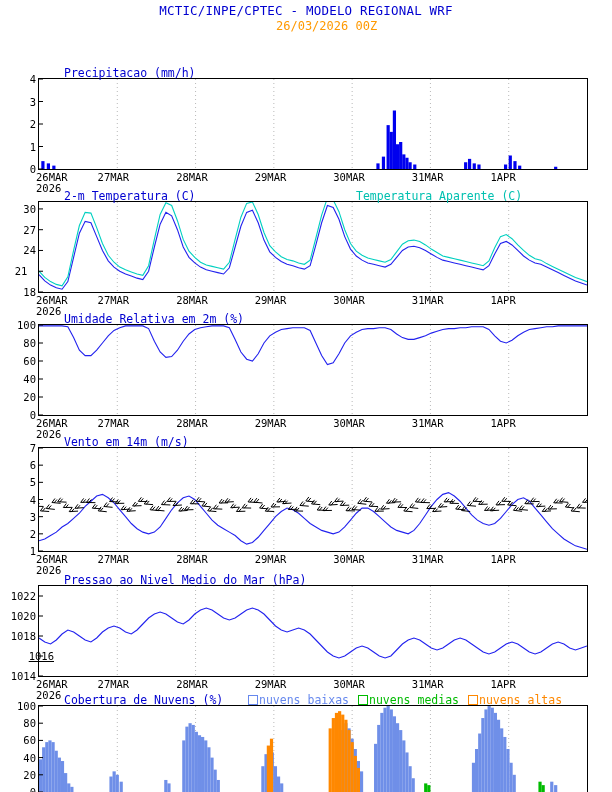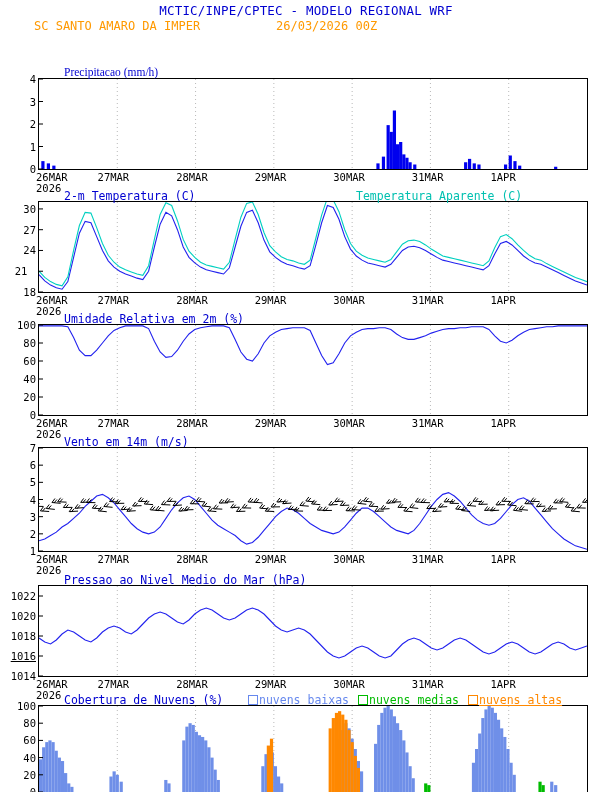--- a/index.html
+++ b/index.html
@@ -67,21 +67,20 @@
   }
   .ptitle.teal{color:#00c0b0;}
   svg{display:block;}
 </style>
 </head>
 <body>
 
 <div class="title">MCTIC/INPE/CPTEC - MODELO REGIONAL WRF</div>
 
 <div class="subhdr">
-  <span class="station">SC SANTO AMARO DA IMPER</span>
   <span class="rundate">26/03/2026 00Z</span>
 </div>
 
 <div id="panels">
     <div class="panel">
       <div class="frame" style="left: 38px; top: 45px; width: 550px; height: 92px;">
         <svg width="548" height="90" style="position: absolute; left: 0px; top: 0px;">
           <line x1="78.28571428571428" x2="78.28571428571428" y1="0" y2="90" stroke="#999" stroke-dasharray="1,3" stroke-width="0.7"></line>
           <line x1="156.57142857142856" x2="156.57142857142856" y1="0" y2="90" stroke="#999" stroke-dasharray="1,3" stroke-width="0.7"></line>
           <line x1="234.85714285714283" x2="234.85714285714283" y1="0" y2="90" stroke="#999" stroke-dasharray="1,3" stroke-width="0.7"></line>
@@ -124,21 +123,21 @@
       <div class="ylab" style="left: 6px; top: 68.5px; width: 30px;">3</div>
       <div class="ylab" style="left: 6px; top: 46px; width: 30px;">4</div>
       <div class="xlab" style="left: 36px; top: 138px;">26MAR</div>
       <div class="xlab" style="left: 97.5714px; top: 138px;">27MAR</div>
       <div class="xlab" style="left: 176.143px; top: 138px;">28MAR</div>
       <div class="xlab" style="left: 254.714px; top: 138px;">29MAR</div>
       <div class="xlab" style="left: 333.286px; top: 138px;">30MAR</div>
       <div class="xlab" style="left: 411.857px; top: 138px;">31MAR</div>
       <div class="xlab" style="left: 490.429px; top: 138px;">1APR</div>
       <div class="yearlab" style="left: 36px; top: 149px;">2026</div>
-      <div class="ptitle" style="left: 64px; top: 33px; font-family: Liberation Serif, serif;">Precipitacao (mm/h)</div>
+      <div class="ptitle" style="left: 64px; top: 33px;">Precipitacao (mm/h)</div>
     </div>
     <div class="panel">
       <div class="frame" style="left: 38px; top: 168px; width: 550px; height: 92px;">
         <svg width="548" height="90" style="position: absolute; left: 0px; top: 0px;">
           <line x1="78.28571428571428" x2="78.28571428571428" y1="0" y2="90" stroke="#999" stroke-dasharray="1,3" stroke-width="0.7"></line>
           <line x1="156.57142857142856" x2="156.57142857142856" y1="0" y2="90" stroke="#999" stroke-dasharray="1,3" stroke-width="0.7"></line>
           <line x1="234.85714285714283" x2="234.85714285714283" y1="0" y2="90" stroke="#999" stroke-dasharray="1,3" stroke-width="0.7"></line>
           <line x1="313.1428571428571" x2="313.1428571428571" y1="0" y2="90" stroke="#999" stroke-dasharray="1,3" stroke-width="0.7"></line>
           <line x1="391.42857142857144" x2="391.42857142857144" y1="0" y2="90" stroke="#999" stroke-dasharray="1,3" stroke-width="0.7"></line>
           <line x1="469.71428571428567" x2="469.71428571428567" y1="0" y2="90" stroke="#999" stroke-dasharray="1,3" stroke-width="0.7"></line>
@@ -728,21 +727,21 @@
           <line x1="469.71428571428567" x2="469.71428571428567" y1="0" y2="90" stroke="#999" stroke-dasharray="1,3" stroke-width="0.7"></line>
           <path d="M0.00,52.00 L5.77,56.00 L11.54,58.00 L17.31,54.00 L23.07,48.00 L28.84,44.00 L34.61,46.00 L40.38,50.00 L46.15,54.00 L51.92,56.00 L57.68,52.00 L63.45,46.00 L69.22,42.00 L74.99,40.00 L80.76,42.00 L86.53,46.00 L92.29,48.00 L98.06,44.00 L103.83,38.00 L109.60,32.00 L115.37,28.00 L121.14,26.00 L126.91,28.00 L132.67,32.00 L138.44,36.00 L144.21,38.00 L149.98,34.00 L155.75,28.00 L161.52,24.00 L167.28,22.00 L173.05,24.00 L178.82,28.00 L184.59,32.00 L190.36,34.00 L196.13,32.00 L201.89,28.00 L207.66,24.00 L213.43,22.00 L219.20,24.00 L224.97,28.00 L230.74,34.00 L236.51,40.00 L242.27,44.00 L248.04,46.00 L253.81,44.00 L259.58,42.00 L265.35,44.00 L271.12,48.00 L276.88,54.00 L282.65,60.00 L288.42,66.00 L294.19,70.00 L299.96,72.00 L305.73,70.00 L311.49,66.00 L317.26,62.00 L323.03,60.00 L328.80,62.00 L334.57,66.00 L340.34,70.00 L346.11,72.00 L351.87,70.00 L357.64,64.00 L363.41,58.00 L369.18,54.00 L374.95,52.00 L380.72,54.00 L386.48,58.00 L392.25,62.00 L398.02,64.00 L403.79,62.00 L409.56,58.00 L415.33,54.00 L421.09,52.00 L426.86,54.00 L432.63,58.00 L438.40,62.00 L444.17,66.00 L449.94,68.00 L455.71,66.00 L461.47,62.00 L467.24,58.00 L473.01,56.00 L478.78,58.00 L484.55,62.00 L490.32,66.00 L496.08,68.00 L501.85,66.00 L507.62,62.00 L513.39,58.00 L519.16,56.00 L524.93,58.00 L530.69,62.00 L536.46,64.00 L542.23,62.00 L548.00,60.00 " fill="none" stroke="#2222ee" stroke-width="1.1"></path>
           <line x1="0" x2="4" y1="90" y2="90" stroke="#000" stroke-width="1"></line>
           <line x1="0" x2="4" y1="70" y2="70" stroke="#000" stroke-width="1"></line>
           <line x1="0" x2="4" y1="50" y2="50" stroke="#000" stroke-width="1"></line>
           <line x1="0" x2="4" y1="30" y2="30" stroke="#000" stroke-width="1"></line>
           <line x1="0" x2="4" y1="10" y2="10" stroke="#000" stroke-width="1"></line>
         </svg>
       </div>
       <div class="ylab" style="left: 6px; top: 643px; width: 30px;">1014</div>
-      <div class="ylab" style="left: 6px; top: 623px; width: 30px; text-decoration: underline;">1016</div>
+      <div class="ylab" style="left: 24px; top: 623px; width: 30px; text-decoration: underline;">1016</div>
       <div class="ylab" style="left: 6px; top: 603px; width: 30px;">1018</div>
       <div class="ylab" style="left: 6px; top: 583px; width: 30px;">1020</div>
       <div class="ylab" style="left: 6px; top: 563px; width: 30px;">1022</div>
       <div class="xlab" style="left: 36px; top: 645px;">26MAR</div>
       <div class="xlab" style="left: 97.5714px; top: 645px;">27MAR</div>
       <div class="xlab" style="left: 176.143px; top: 645px;">28MAR</div>
       <div class="xlab" style="left: 254.714px; top: 645px;">29MAR</div>
       <div class="xlab" style="left: 333.286px; top: 645px;">30MAR</div>
       <div class="xlab" style="left: 411.857px; top: 645px;">31MAR</div>
       <div class="xlab" style="left: 490.429px; top: 645px;">1APR</div>
@@ -861,15 +860,15 @@
       <div class="ylab" style="left: 6px; top: 724.6px; width: 30px;">40</div>
       <div class="ylab" style="left: 6px; top: 707.4px; width: 30px;">60</div>
       <div class="ylab" style="left: 6px; top: 690.2px; width: 30px;">80</div>
       <div class="ylab" style="left: 6px; top: 673px; width: 30px;">100</div>
       <div class="ptitle" style="left: 64px; top: 660px;">Cobertura de Nuvens (%)</div>
       <div style="position: absolute; left: 248px; top: 662px; width: 8px; height: 8px; border: 1px solid rgb(102, 136, 238);"></div>
       <div class="ptitle" style="color: rgb(102, 136, 238); left: 259px; top: 660px;">nuvens baixas</div>
       <div style="position: absolute; left: 358px; top: 662px; width: 8px; height: 8px; border: 1px solid rgb(0, 187, 0);"></div>
       <div class="ptitle" style="color: rgb(0, 187, 0); left: 369px; top: 660px;">nuvens medias</div>
       <div style="position: absolute; left: 468px; top: 662px; width: 8px; height: 8px; border: 1px solid rgb(255, 136, 0);"></div>
-      <div class="ptitle" style="color: rgb(255, 136, 0); left: 479px; top: 660px; text-decoration: underline;">nuvens altas</div>
+      <div class="ptitle" style="color: rgb(255, 136, 0); left: 479px; top: 660px;">nuvens altas</div>
     </div>
   </div>
 
 </body></html>

